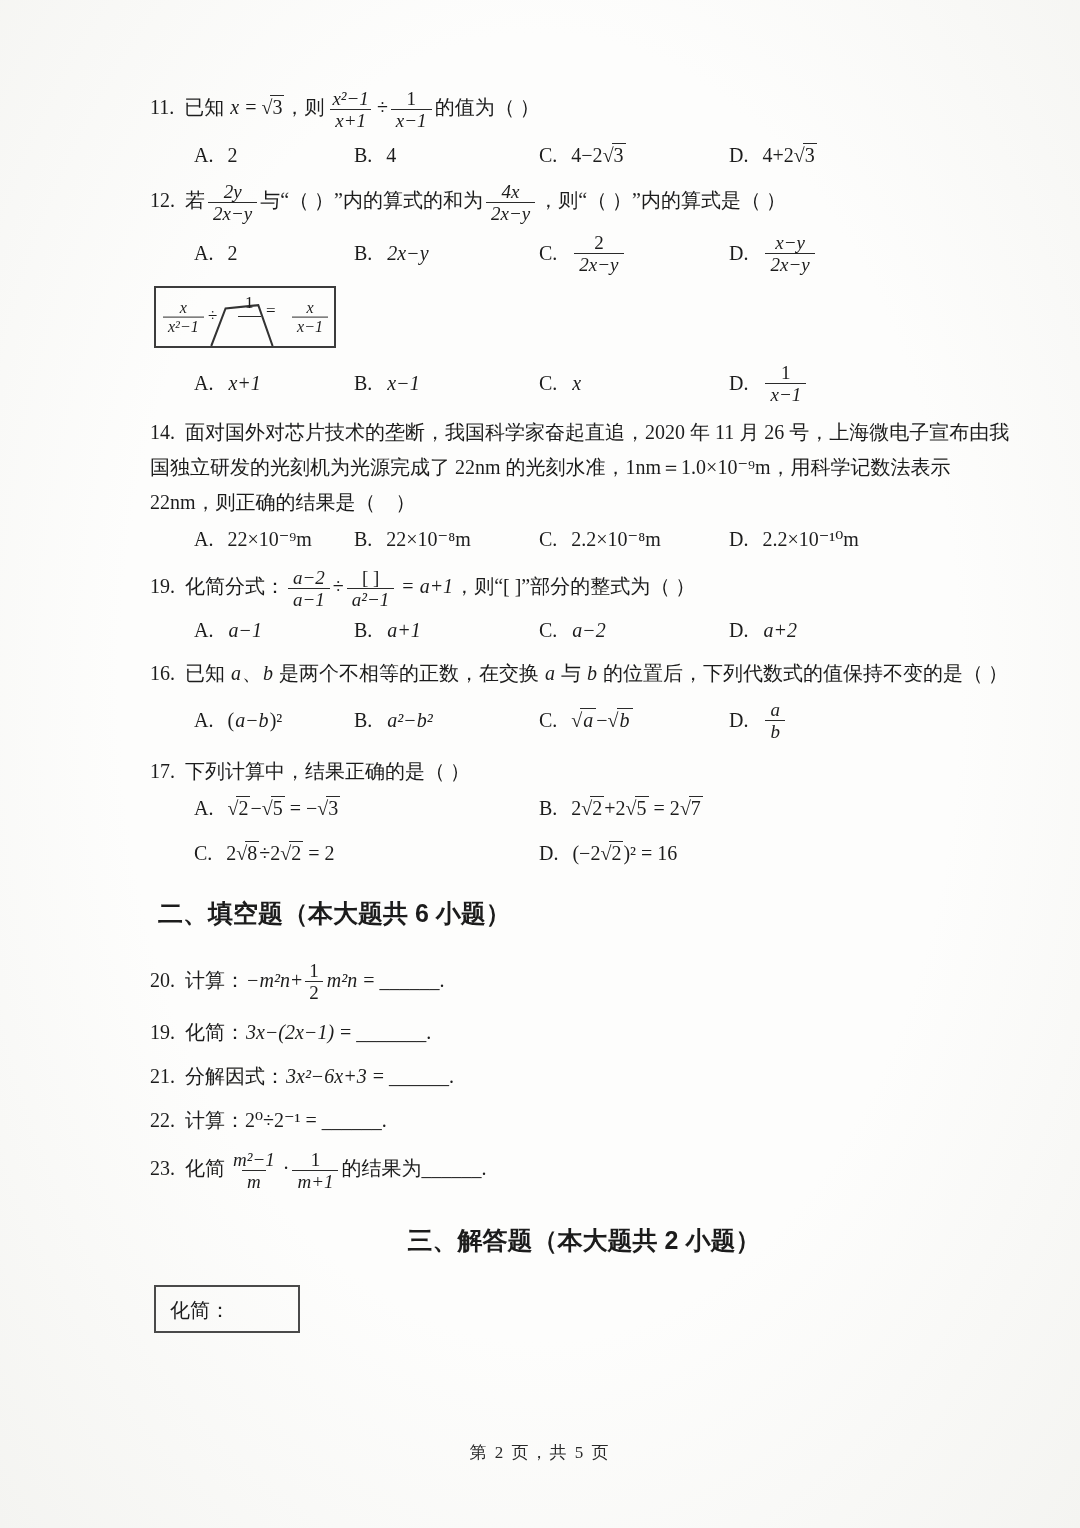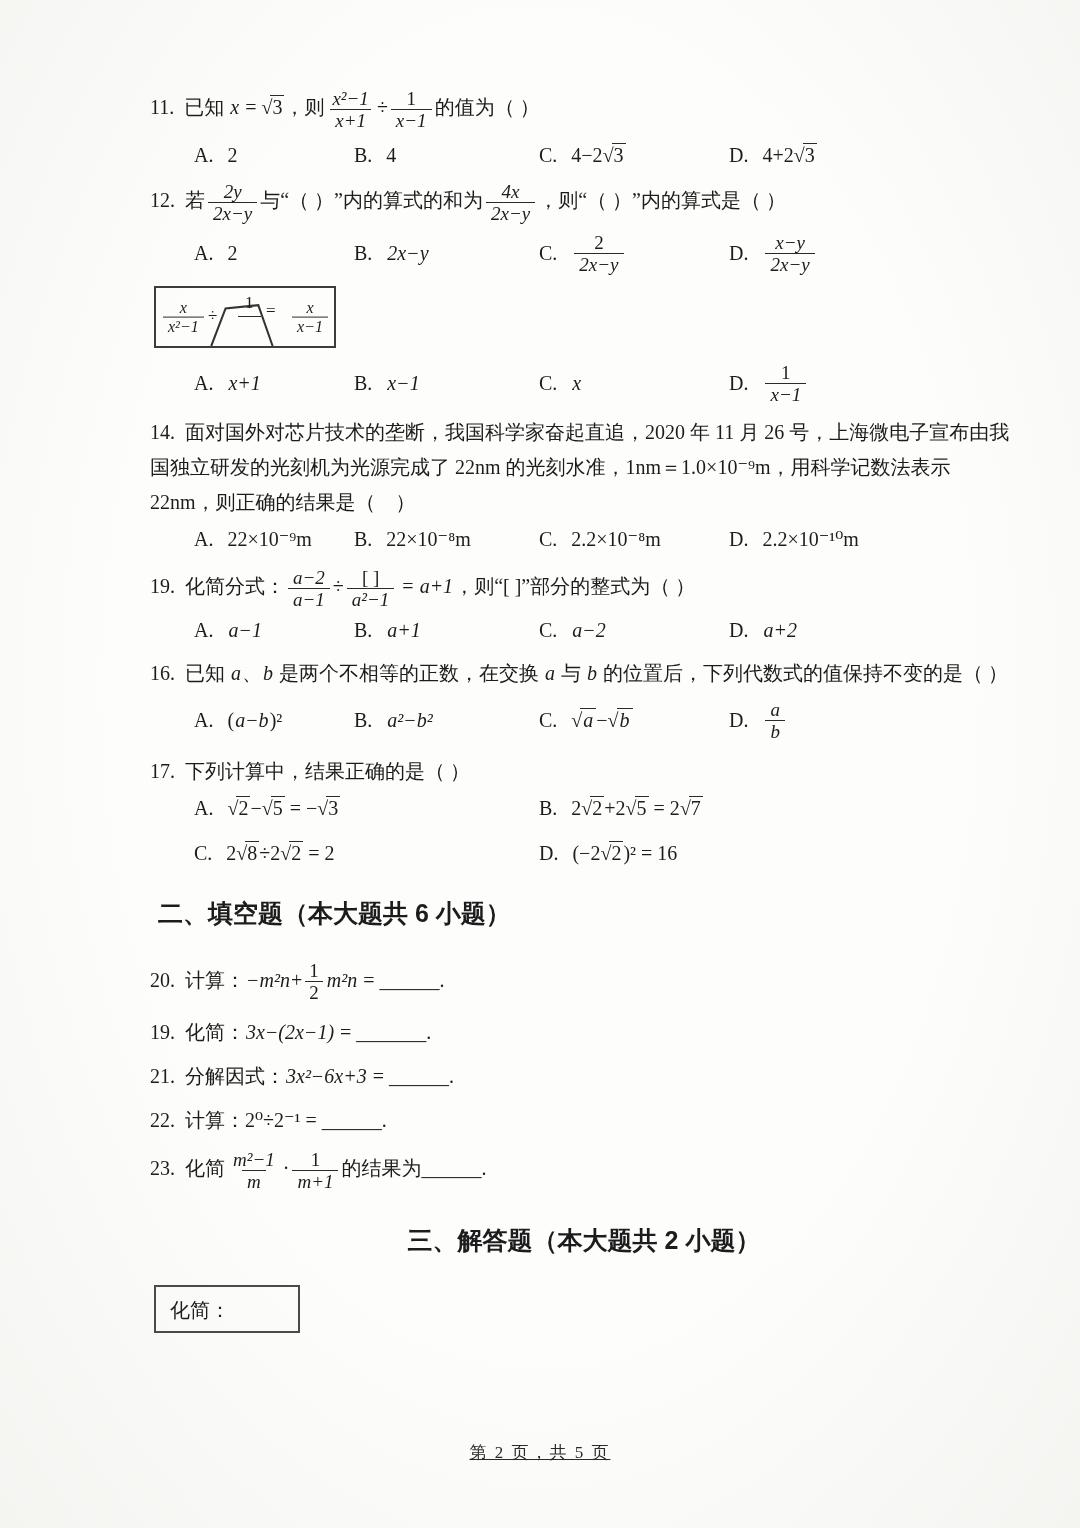--- a/index.html
+++ b/index.html
@@ -61,21 +61,21 @@
   
   .fill{margin-bottom:13px;}
   
   .solvebox{
     width:146px;height:48px;border:2px solid #4a4a4a;
     margin:12px 0 0 4px;box-sizing:border-box;
     padding:8px 0 0 14px;font-size:20px;
   }
   .footer{
     position:absolute;left:0;right:0;top:1441px;
-    text-align:center;font-size:17px;letter-spacing:2px;color:#2a2a2a;text-decoration:underline;
+    text-align:center;font-size:17px;letter-spacing:2px;color:#2a2a2a;
   }
 </style>
 </head>
 <body>
 
 <div class="page">
 
   <div class="q">
     <div class="stem">
       <span class="qnum">11.</span><span><span class="mt">已知 </span><span class="mi">x</span><span class="mt"> = </span><span class="sqrt"><span class="rsign">√</span><span class="rbody"><span class="mt">3</span></span></span><span class="mt">，则</span><span class="frac">

